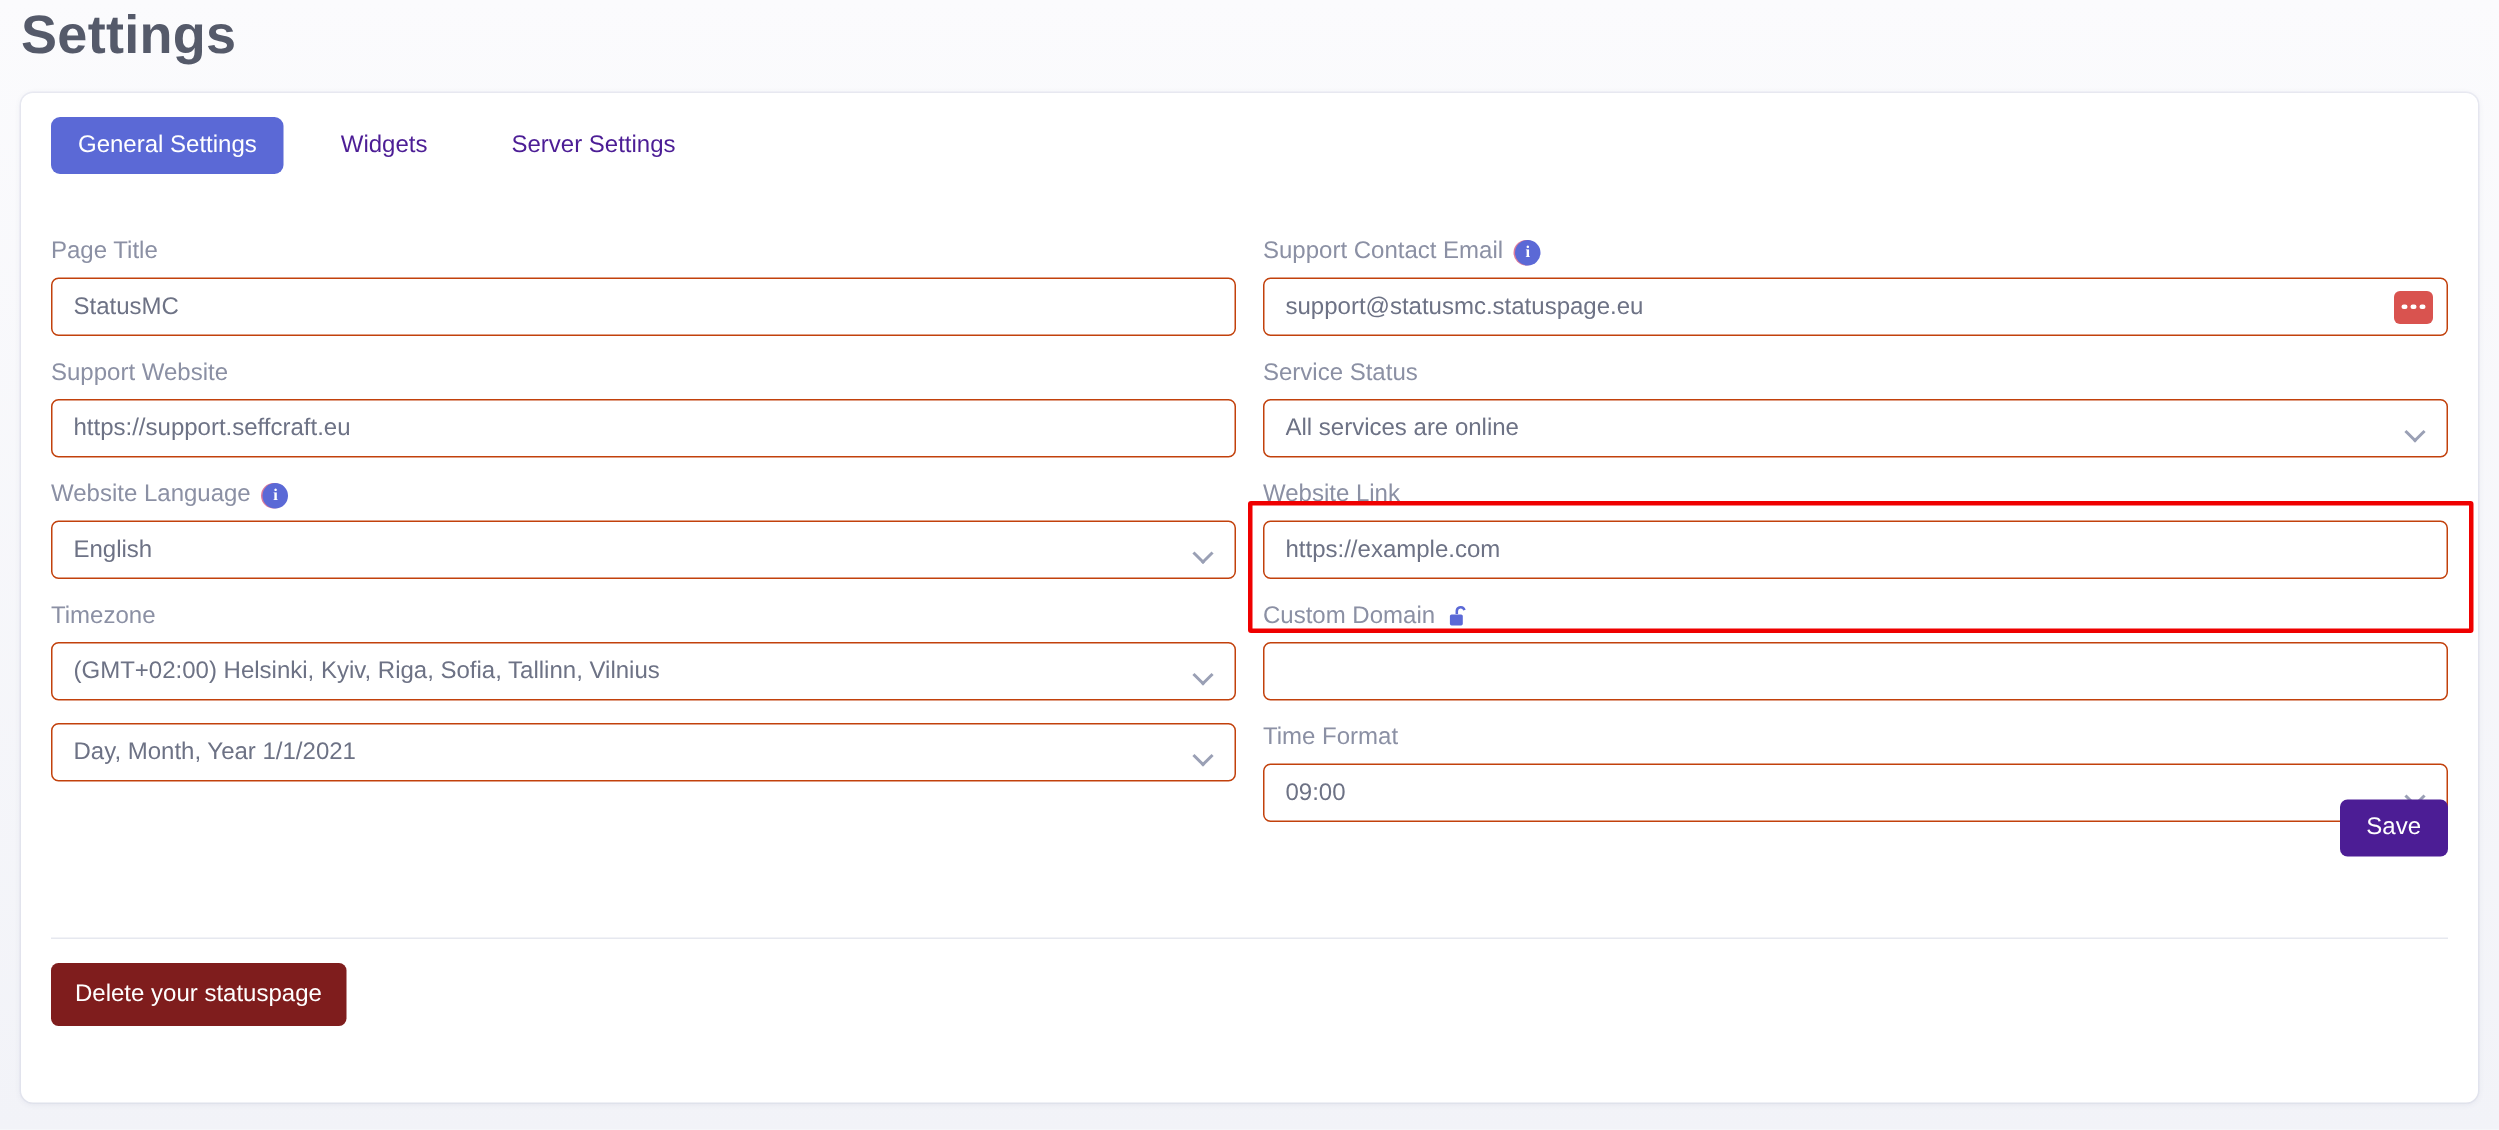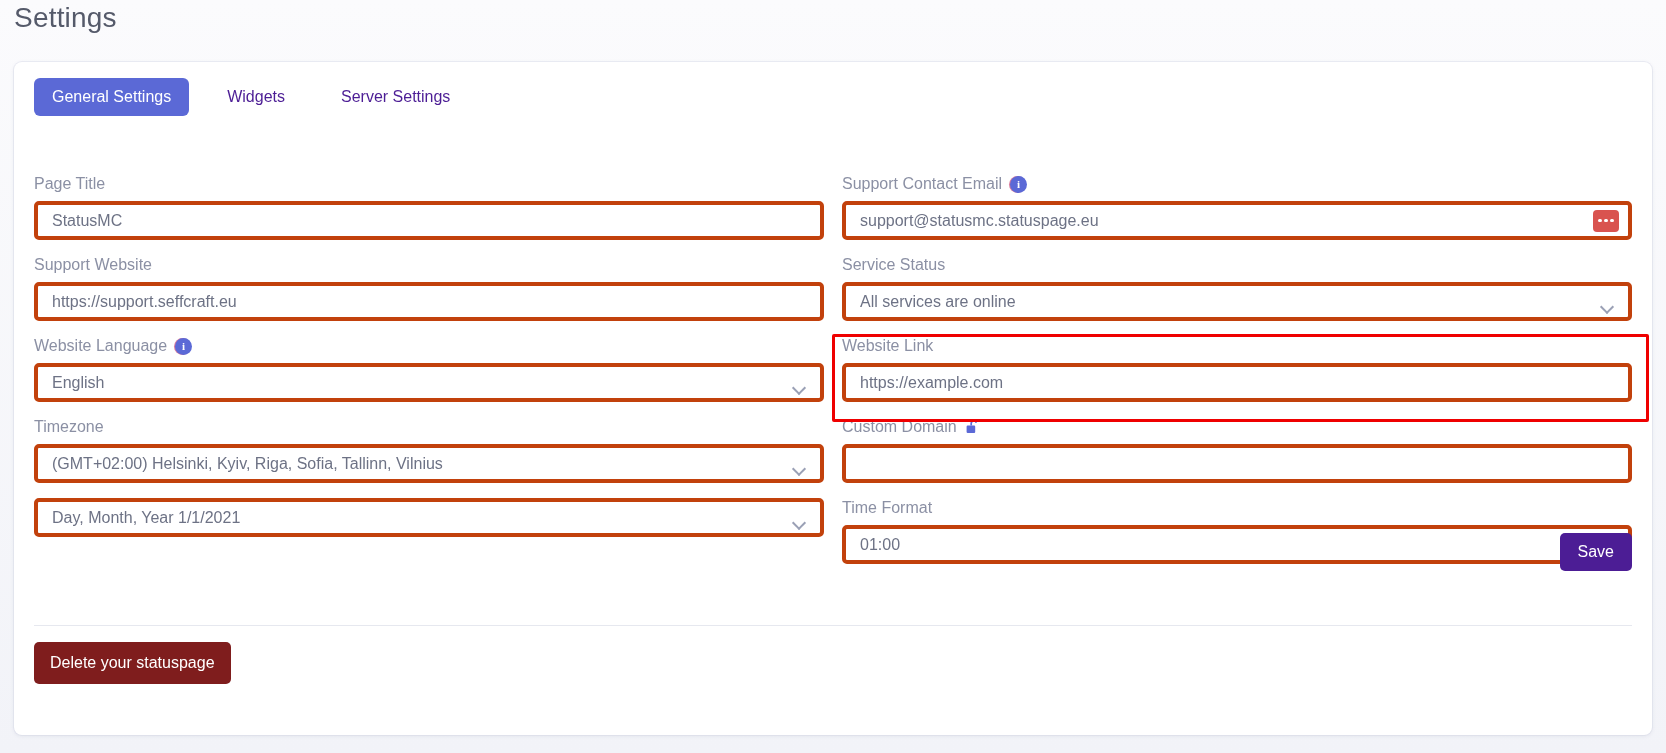--- a/index.html
+++ b/index.html
@@ -11,23 +11,23 @@
     overflow: hidden;
   }
   .page {
     position: relative;
     width: 1666px; height: 753px;
     background: linear-gradient(180deg,#fbfbfd 0%, #f2f3f8 100%);
   }
   .page-title {
     position: absolute;
     left: 14px; top: 2px;
-    font-size: 28px;
+    font-size: 36px;
     color: #555a6a;
-    font-weight: 400;
+    font-weight: 700;
     letter-spacing: .2px;
   }
   .card {
     position: absolute;
     left: 14px; top: 62px;
     width: 1638px; height: 673px;
     background: #ffffff;
     border-radius: 8px;
     box-shadow: 0 1px 4px rgba(70,80,120,.10), 0 0 0 1px rgba(225,228,238,.55);
   }
@@ -48,42 +48,42 @@
     white-space: nowrap;
     line-height: 1;
   }
   .tab.active {
     background: #5b69d6;
     color: #ffffff;
   }
   
   .form {
     position: absolute;
-    left: 20px; top: 112px;
+    left: 20px; top: 96px;
     width: 1598px;
     display: grid;
     grid-template-columns: 790px 790px;
     column-gap: 18px;
   }
   .field { position: relative; margin-bottom: 13px; height: 68px; }
   .label {
     display: flex;
     align-items: center;
     gap: 8px;
     font-size: 16px;
     color: #8b90a4;
     margin-bottom: 7px;
     line-height: 1.1;
     height: 20px;
   }
   .control {
     position: relative;
     width: 100%;
     height: 39px;
-    border: 4px solid #c2410c;
+    border: 1px solid #c2410c;
     border-radius: 5px;
     background: #ffffff;
     display: flex;
     align-items: center;
     padding: 0 14px;
     font-size: 16px;
     color: #6d7285;
   }
   .control.select::after {
     content: "";
@@ -281,21 +281,21 @@
         <div class="control select">
           <span class="val">Day, Month, Year 1/1/2021</span>
         </div>
       </div>
 
       <div class="field">
         <div class="label">
           <span>Time Format</span>
         </div>
         <div class="control select">
-          <span class="val">01:00</span>
+          <span class="val">09:00</span>
         </div>
       </div>
 
     </div>
 
     <div class="highlight"></div>
 
     <button class="save-btn">Save</button>
 
     <div class="divider"></div>

